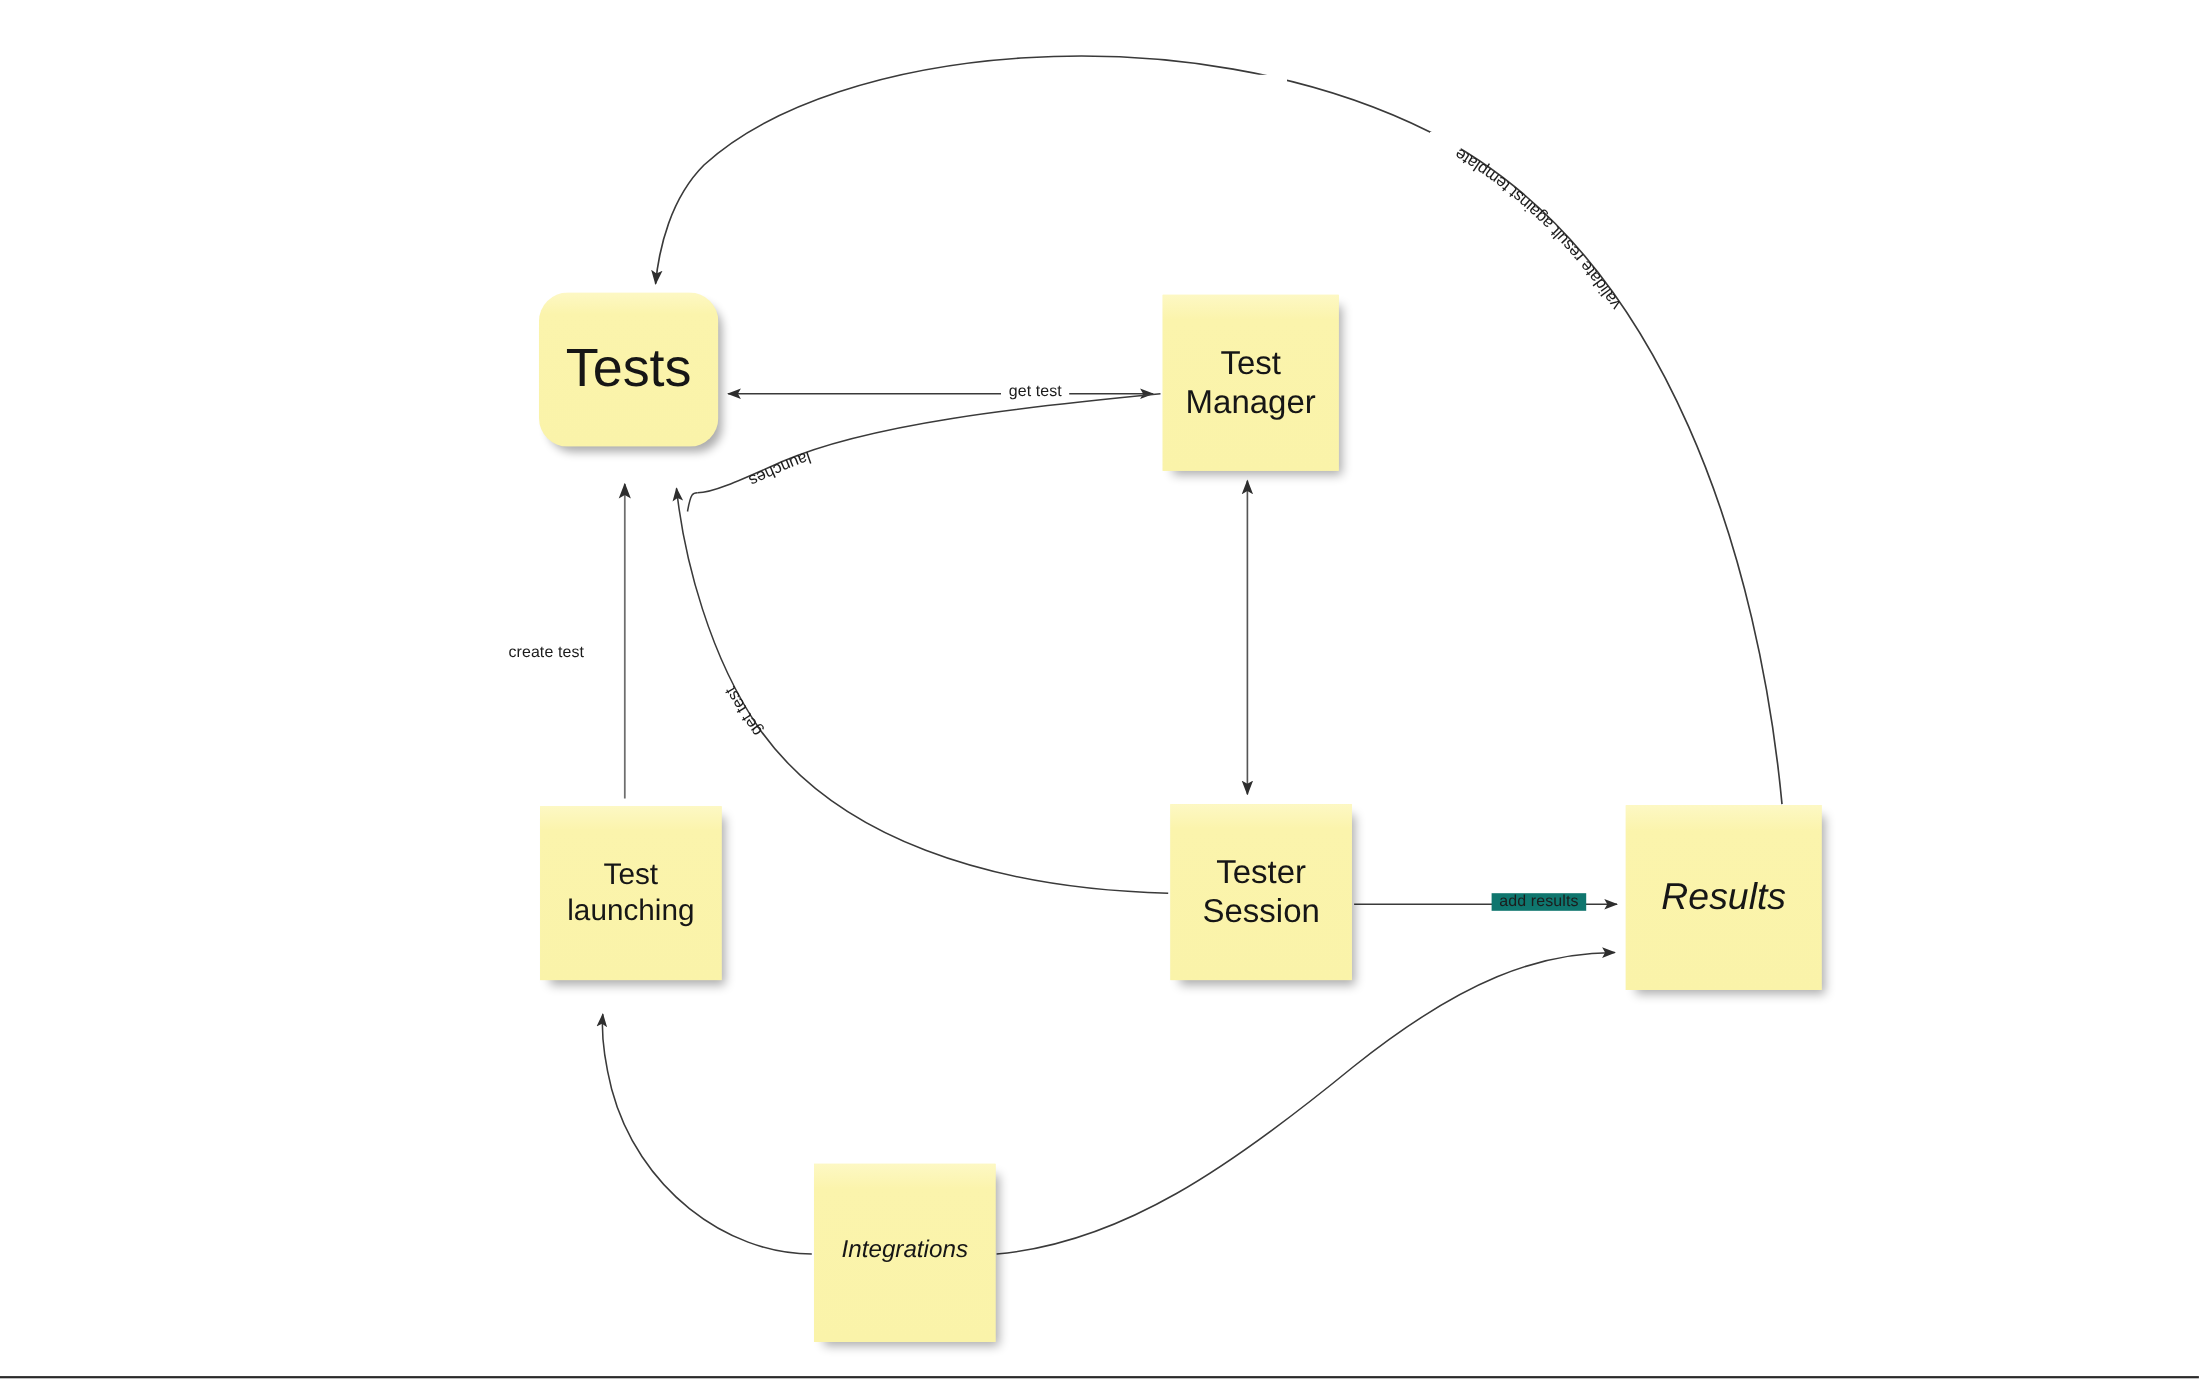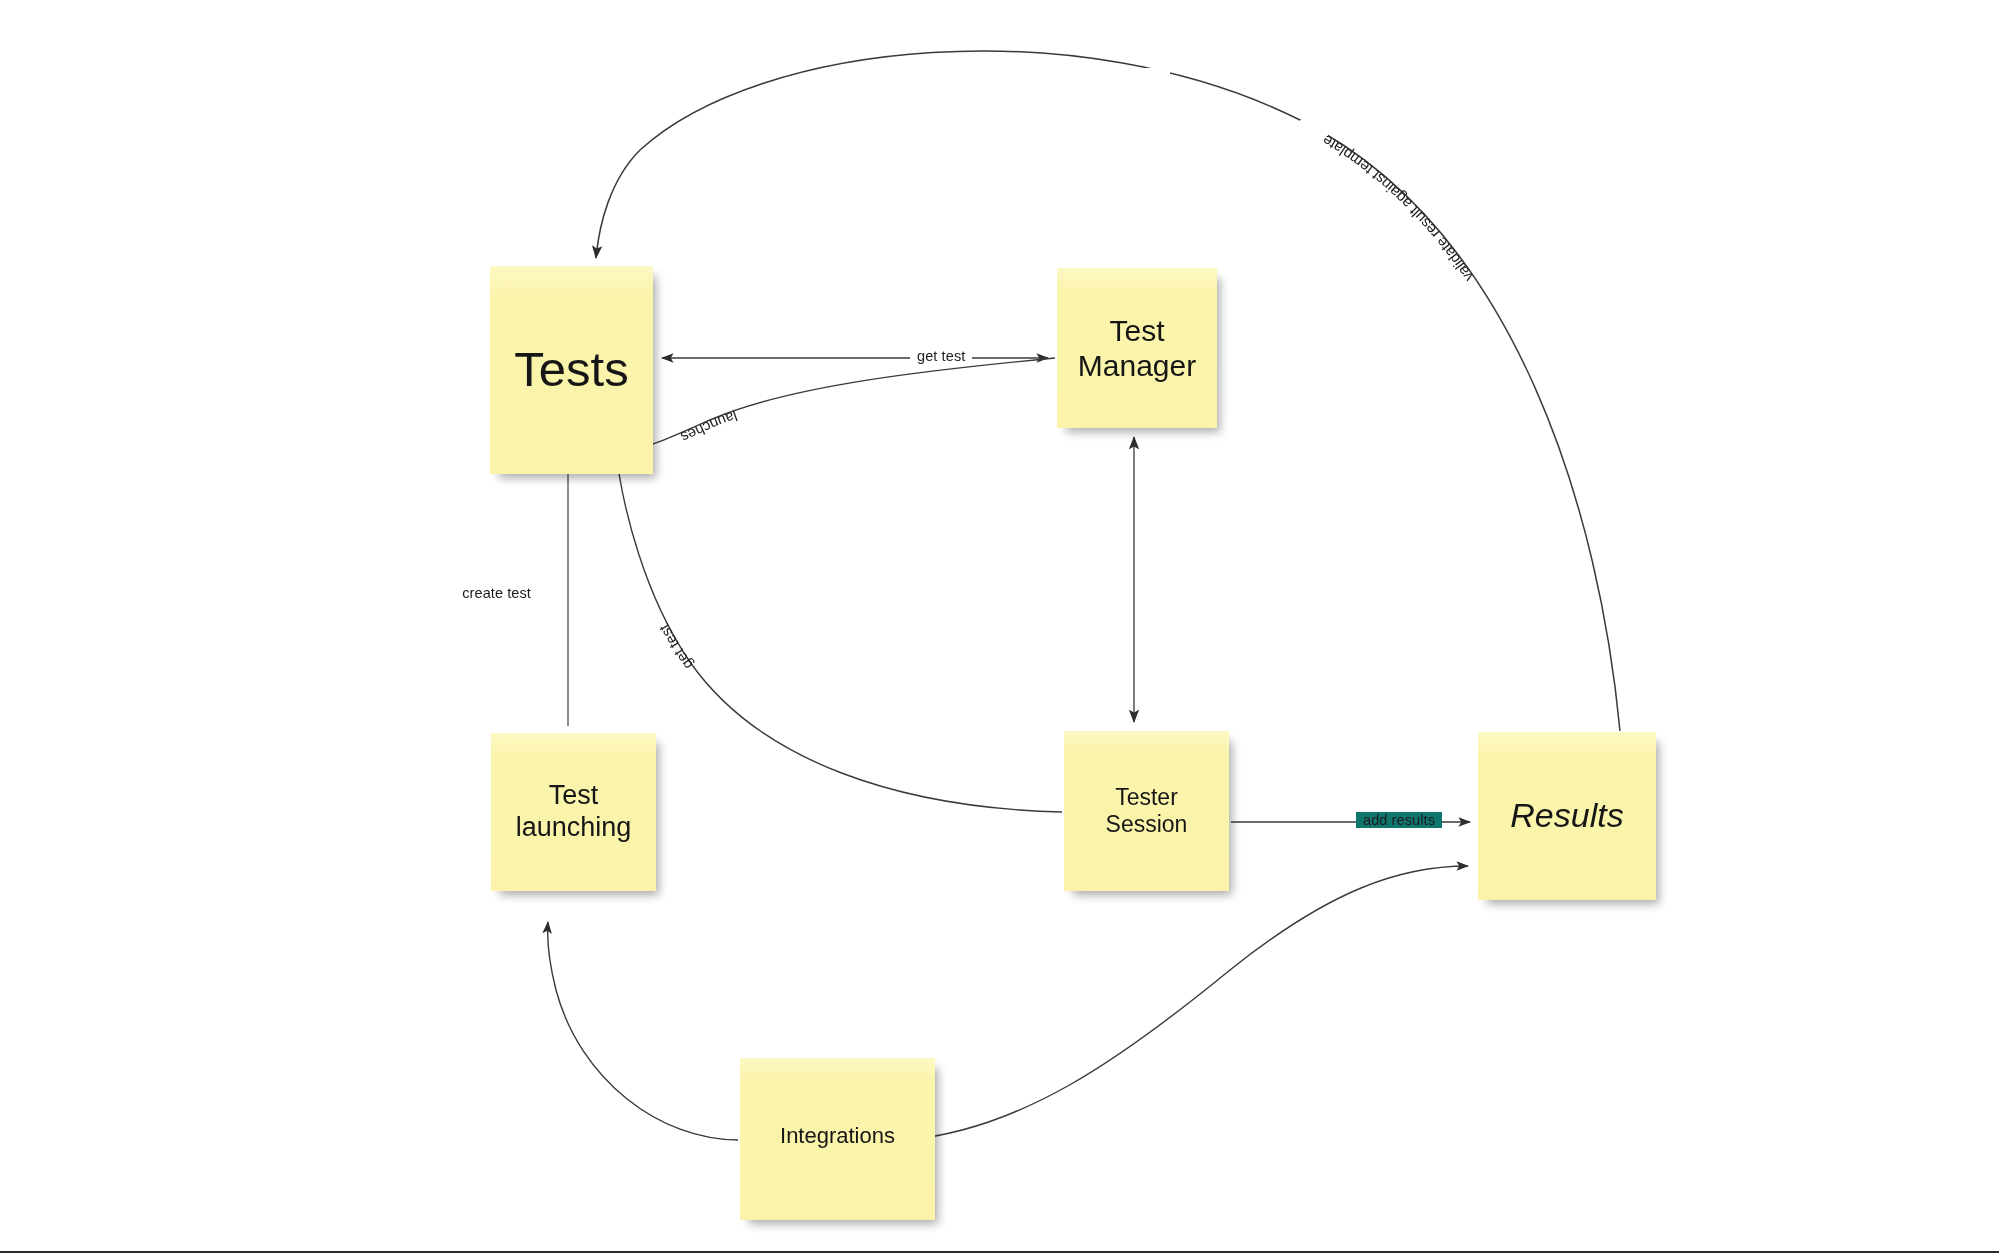--- a/index.html
+++ b/index.html
@@ -135,42 +135,42 @@
       <textPath href="#path-gettest-bottom" startOffset="62%" side="left">get test</textPath>
     </text>
   </svg>
 
   <span class="edge-label tiny" style="left:910px; top:348px; background:#ffffff; padding:0 7px;">get test</span>
 
   <span class="edge-label tiny" style="left:536px; top:585px; background:#ffffff; padding:0 5px; transform:translateX(-100%);">create test</span>
 
   <span class="edge-label tiny" style="left:1325px; top:812px; background:#0f766e; padding:0 7px;margin-left:31px;">add results</span>
 
-  <div class="note" style="left:490px; top:266px; width:163px; height:208px; font-size:49px;">
+  <div class="note" style="left:490px; top:266px; width:163px; height:140px; font-size:49px;border-radius:26px;">
     <span class="note-label">Tests</span>
   </div>
 
   <div class="note" style="left:1057px; top:268px; width:160px; height:160px; font-size:30px;">
     <span class="note-label">Test
 Manager</span>
   </div>
 
   <div class="note" style="left:491px; top:733px; width:165px; height:158px; font-size:27px;">
     <span class="note-label">Test
 launching</span>
   </div>
 
-  <div class="note" style="left:1064px; top:731px; width:165px; height:160px; font-size:23px;">
+  <div class="note" style="left:1064px; top:731px; width:165px; height:160px; font-size:30px;">
     <span class="note-label">Tester
 Session</span>
   </div>
 
   <div class="note" style="left:1478px; top:732px; width:178px; height:168px; font-size:34px;font-style:italic;">
     <span class="note-label">Results</span>
   </div>
 
-  <div class="note" style="left:740px; top:1058px; width:195px; height:162px; font-size:22px; align-items:center;">
+  <div class="note" style="left:740px; top:1058px; width:165px; height:162px; font-size:22px; align-items:center;font-style:italic;">
     <span class="note-label" style="margin-top:-6px;">Integrations</span>
   </div>
 
   <div id="bottom-rule"></div>
 
 </div>
 
 </body></html>

